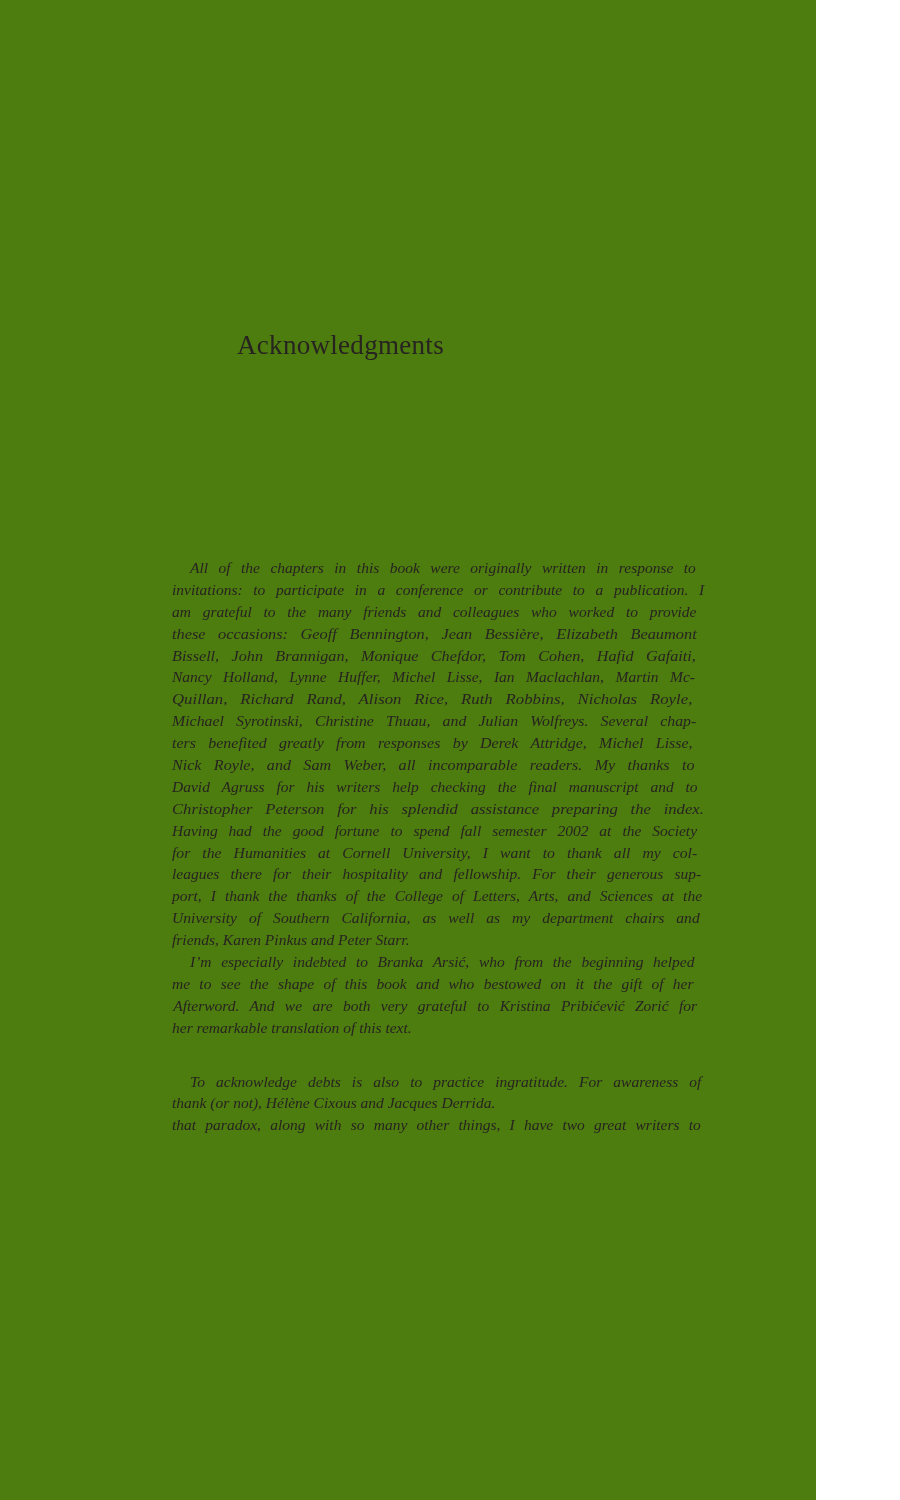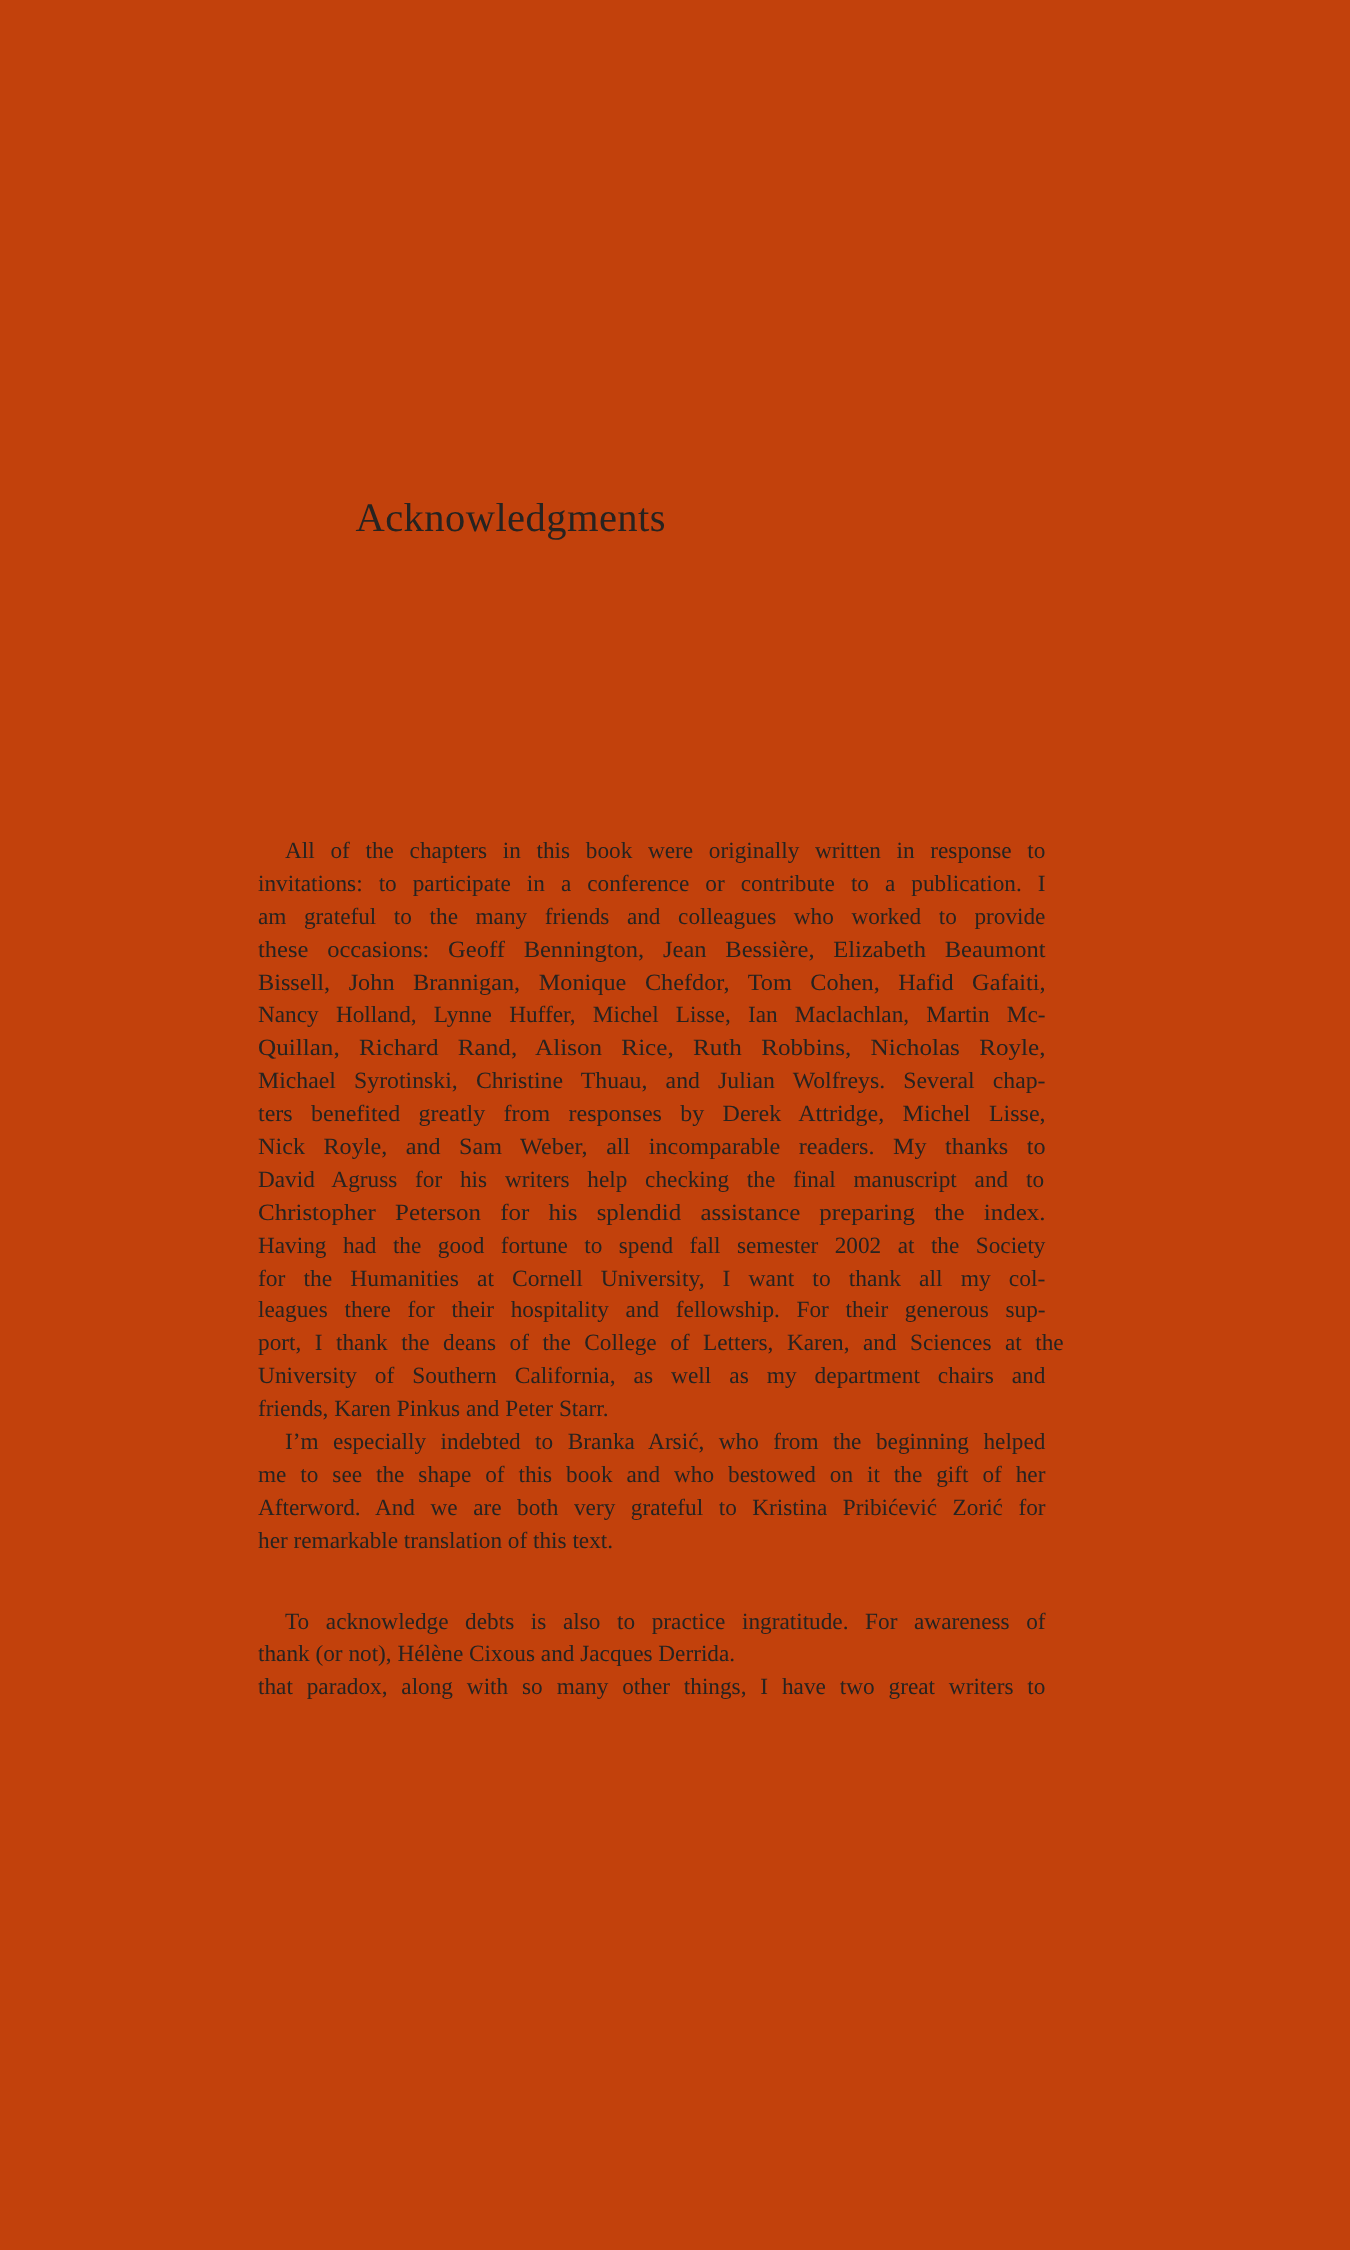--- a/index.html
+++ b/index.html
@@ -1,20 +1,20 @@
 <!DOCTYPE html>
 <html><head>
 <meta charset="utf-8">
 <style>
   html, body { margin: 0; padding: 0; background: #ffffff; }
   .page {
     position: relative;
-    width: 900px;
+    width: 816px;
     height: 1500px;
-    background: #c2410c;
+    background: #4d7c0f;
     font-family: "Liberation Serif", serif;
     color: #272320;
     overflow: hidden;
   }
   .chapter-title {
     position: absolute;
     left: 237px;
     top: 327px;
     margin: 0;
     font-size: 27px;
@@ -24,21 +24,21 @@
     white-space: nowrap;
   }
   .body-text {
     position: absolute;
     left: 172px;
     top: 557px;
     width: 525px;
     font-size: 15.5px;
     line-height: 21.9px;
   }
-  .paragraph { margin: 0; padding: 0; }
+  .paragraph { margin: 0; padding: 0; font-style: italic; }
   .text-line {
     height: 21.9px;
     white-space: nowrap;
     transform-origin: 0 50%;
   }
   .text-line.indent { margin-left: 18px; }
 </style>
 </head>
 <body>
 
@@ -54,21 +54,21 @@
         <div class="text-line fit" style="word-spacing: 7.6px;"><span>Nancy Holland, Lynne Huffer, Michel Lisse, Ian Maclachlan, Martin Mc-</span></div>
         <div class="text-line fit" style="word-spacing: 8px; transform: scaleX(1.0814);"><span>Quillan, Richard Rand, Alison Rice, Ruth Robbins, Nicholas Royle,</span></div>
         <div class="text-line fit" style="word-spacing: 8px; transform: scaleX(1.0219);"><span>Michael Syrotinski, Christine Thuau, and Julian Wolfreys. Several chap-</span></div>
         <div class="text-line fit" style="word-spacing: 8px; transform: scaleX(1.0317);"><span>ters benefited greatly from responses by Derek Attridge, Michel Lisse,</span></div>
         <div class="text-line fit" style="word-spacing: 8px; transform: scaleX(1.039);"><span>Nick Royle, and Sam Weber, all incomparable readers. My thanks to</span></div>
         <div class="text-line fit" style="word-spacing: 8px;"><span>David Agruss for his writers help checking the final manuscript and to</span></div>
         <div class="text-line fit" style="word-spacing: 8px; transform: scaleX(1.0739);"><span>Christopher Peterson for his splendid assistance preparing the index.</span></div>
         <div class="text-line fit" style="word-spacing: 7.09px;"><span>Having had the good fortune to spend fall semester 2002 at the Society</span></div>
         <div class="text-line fit" style="word-spacing: 8px; transform: scaleX(1.0132);"><span>for the Humanities at Cornell University, I want to thank all my col-</span></div>
         <div class="text-line fit" style="word-spacing: 7.26px;"><span>leagues there for their hospitality and fellowship. For their generous sup-</span></div>
-        <div class="text-line fit" style="word-spacing: 5.13px;"><span>port, I thank the deans of the College of Letters, Karen, and Sciences at the</span></div>
+        <div class="text-line fit" style="word-spacing: 5.13px;"><span>port, I thank the thanks of the College of Letters, Arts, and Sciences at the</span></div>
         <div class="text-line fit" style="word-spacing: 8px; transform: scaleX(1.0073);"><span>University of Southern California, as well as my department chairs and</span></div>
         <div class="text-line"><span>friends, Karen Pinkus and Peter Starr.</span></div>
       </div>
       <div class="paragraph">
         <div class="text-line indent fit" style="word-spacing: 5.8px;"><span>I’m especially indebted to Branka Arsić, who from the beginning helped</span></div>
         <div class="text-line fit" style="word-spacing: 5.42px;"><span>me to see the shape of this book and who bestowed on it the gift of her</span></div>
         <div class="text-line fit" style="word-spacing: 6.49px; text-align: right;"><span>Afterword. And we are both very grateful to Kristina Pribićević Zorić for</span></div>
         <div class="text-line"><span>her remarkable translation of this text.</span></div>
       </div>
       <div class="paragraph">

